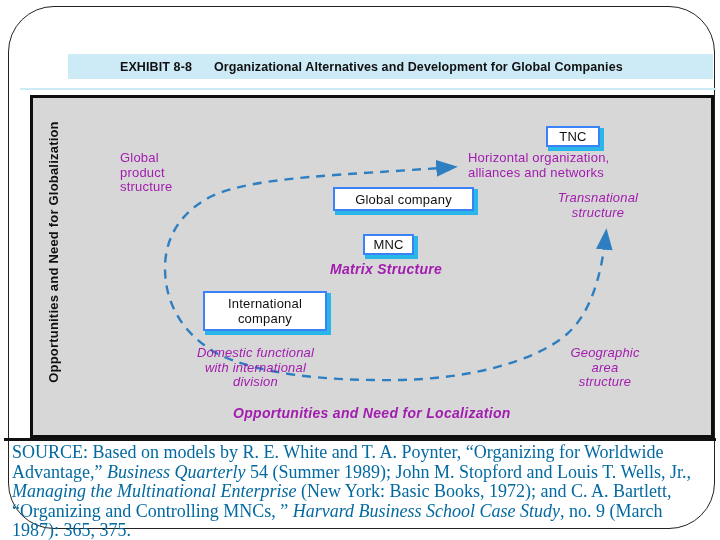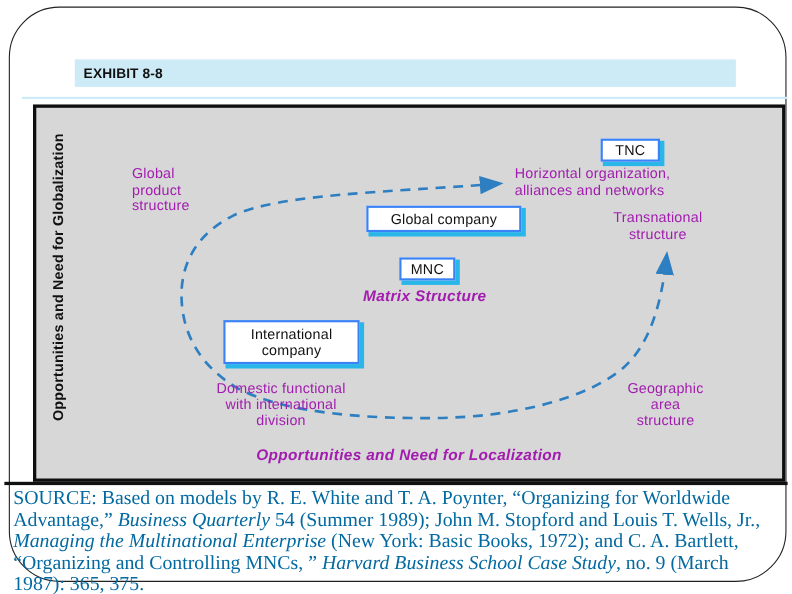--- a/index.html
+++ b/index.html
@@ -7,21 +7,21 @@
     width:720px;height:540px;position:relative;overflow:hidden;
     background:#ffffff;font-family:"Liberation Sans",sans-serif;color:#111;
   }
   .slide-border{
     position:absolute;left:8px;top:6px;width:705px;height:521px;
     border:1.5px solid #222;border-radius:46px;
   }
   .exhibit-header{
     position:absolute;left:68px;top:54px;width:601px;height:25px;
     background:var(--title-bg);display:flex;align-items:center;
-    font-weight:bold;font-size:12.5px;letter-spacing:0.1px;
+    font-weight:bold;font-size:12.5px;letter-spacing:0.1px;padding-left:44px;
   }
   .exhibit-label{margin-left:8px;white-space:nowrap;}
   .exhibit-title{margin-left:22px;white-space:nowrap;}
   .header-underline{
     position:absolute;left:20px;top:88px;width:696px;height:2px;
     background:var(--title-bg);
   }
   .diagram-panel{
     position:absolute;left:30px;top:95px;width:684px;height:343px;
     background:var(--panel-bg);border:3px solid #0e0e0e;box-sizing:border-box;
@@ -31,21 +31,21 @@
   }
   svg.path-layer{position:absolute;left:0;top:0;width:720px;height:540px;z-index:2;}
   .arrowhead{fill:var(--arrow-blue);}
   .dev-path{stroke:var(--arrow-blue);stroke-width:2.4;fill:none;stroke-dasharray:9 7;}
 
   .dlabel{
     position:absolute;z-index:3;font-size:13px;line-height:14.5px;color:#a21caf;
     white-space:pre-line;letter-spacing:0.2px;
   }
   .dlabel.bold{font-weight:bold;font-size:14px;letter-spacing:0.3px;white-space:nowrap;font-style:italic;}
-  .centered{text-align:center;}
+  .centered{text-align:center;font-style:italic;}
   .axis-vert{
     position:absolute;left:53px;top:252px;z-index:3;
     transform:translate(-50%,-50%) rotate(-90deg);
     font-weight:bold;font-size:13px;white-space:nowrap;letter-spacing:0.2px;
   }
   .node-box{
     position:absolute;z-index:4;background:#ffffff;
     border:2px solid #3b82f6;
     box-shadow:3px 3px 0 1px var(--accent-cyan);
     display:flex;align-items:center;justify-content:center;
@@ -57,20 +57,21 @@
     font-family:"Liberation Serif",serif;font-size:18px;line-height:19.5px;color:#0369a1;
   }
 </style>
 </head>
 <body>
 
 <div class="slide-border"></div>
 
 <div class="exhibit-header">
   <span class="exhibit-label">EXHIBIT 8-8</span>
+  <span class="exhibit-title">Organizational Alternatives and Development for Global Companies</span>
 </div>
 <div class="header-underline"></div>
 
 <div class="diagram-panel"></div>
 
 <svg class="path-layer" viewBox="0 0 720 540">
   <defs>
     <marker id="ah" markerWidth="10" markerHeight="8" refX="7" refY="3.5" orient="auto-start-reverse">
       <path class="arrowhead" d="M0,0 L9,3.5 L0,7 z"></path>
     </marker>

